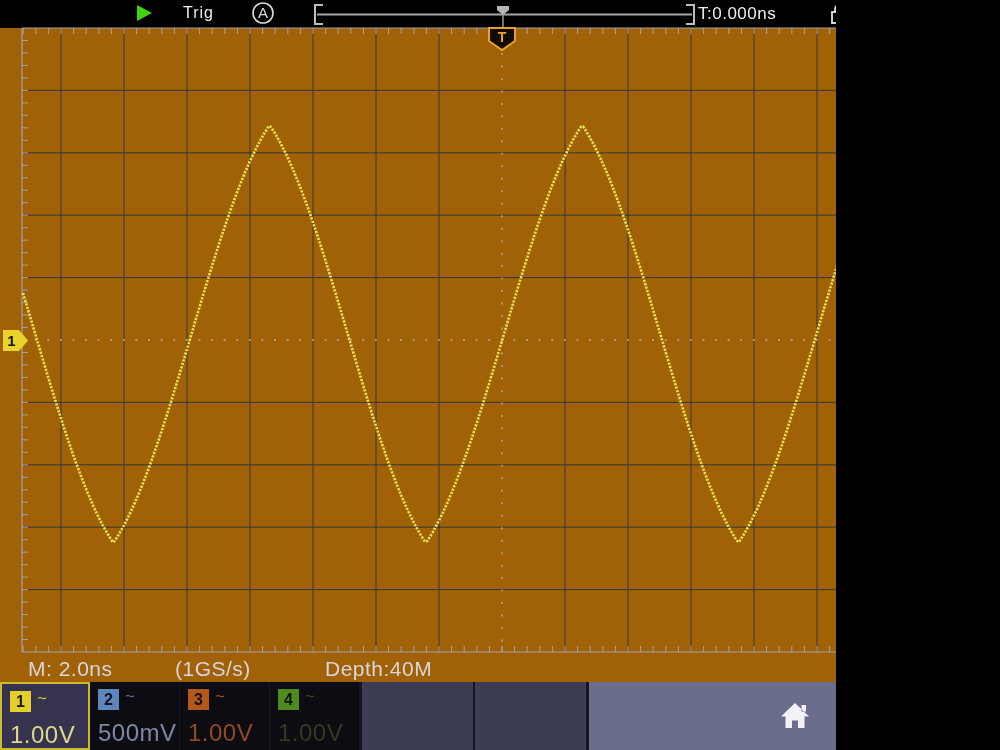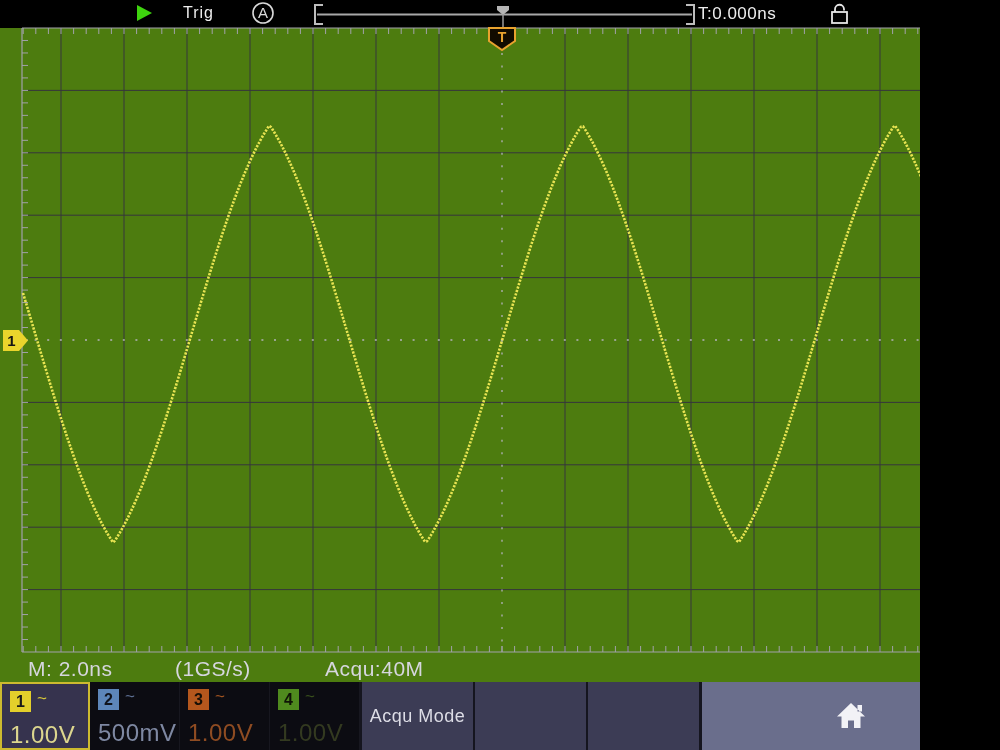--- a/index.html
+++ b/index.html
@@ -1,18 +1,18 @@
 <!DOCTYPE html>
 <html><head>
 <meta charset="utf-8">
 <style>
   html,body{margin:0;padding:0;background:#000;}
   *{box-sizing:border-box;}
   .scope{
-    position:relative;width:920px;height:750px;background:#4d7c0f;overflow:hidden;
+    position:relative;width:836px;height:750px;background:#a16207;overflow:hidden;
     font-family:"Liberation Sans",sans-serif;
   }
   
   .topbar{position:absolute;top:0;left:0;width:1000px;height:28px;background:#000;}
   .play{position:absolute;left:137px;top:5px;width:0;height:0;
         border-top:8px solid transparent;border-bottom:8px solid transparent;
         border-left:15px solid #3ed40e;}
   .trig-label{position:absolute;left:183px;top:4px;font-size:16px;color:#ededed;letter-spacing:1px;}
   .circle-a{position:absolute;left:250px;top:1px;}
   .pos-bar{position:absolute;left:310px;top:0;}
@@ -366,21 +366,21 @@
     <g>
       <polygon points="3,330 19,330 28,340.5 19,351 3,351" fill="#ead42c"></polygon>
       <text x="11.5" y="346" text-anchor="middle" font-size="15" font-weight="bold" fill="#141414" font-family="Liberation Sans, sans-serif">1</text>
     </g>
     <polygon points="995,330.5 995,351.5 977,341" fill="#ead42c"></polygon>
   </svg>
 
   <div class="statusbar">
     <span class="st st-tb">M: 2.0ns</span>
     <span class="st st-sr">(1GS/s)</span>
-    <span class="st st-dep">Acqu:40M</span>
+    <span class="st st-dep">Depth:40M</span>
   </div>
 
   <div class="menubar">
     <div class="channels">
       <div class="ch-cell selected">
         <span class="ch-num" style="background: rgb(227, 207, 43); color: rgb(26, 26, 26);">1</span>
         <span class="ch-coupling" style="color: rgb(214, 198, 58);">~</span>
         <span class="ch-scale" style="color: rgb(220, 214, 142);">1.00V</span>
       </div>
       <div class="ch-cell">
@@ -394,23 +394,20 @@
         <span class="ch-scale" style="color: rgb(143, 76, 34);">1.00V</span>
       </div>
       <div class="ch-cell">
         <span class="ch-num" style="background: rgb(79, 138, 30); color: rgb(15, 20, 6);">4</span>
         <span class="ch-coupling" style="color: rgb(57, 80, 28);">~</span>
         <span class="ch-scale" style="color: rgb(51, 58, 32);">1.00V</span>
       </div>
     </div>
     <div class="buttons">
       <div class="mbtn">
-        <span class="lbl">Acqu Mode</span>
-      </div>
-      <div class="mbtn">
         <span class="lbl"></span>
       </div>
       <div class="mbtn">
         <span class="lbl"></span>
       </div>
       <div class="home-btn">
         <svg width="34" height="34">
           <path d="M17 4 L3 17.5 H7.5 V29 H14 V21.5 H20 V29 H26.5 V17.5 H31 Z M23.5 6 h4.5 v6.5 h-4.5 z" fill="#f2f2f6"></path>
         </svg>
       </div>

